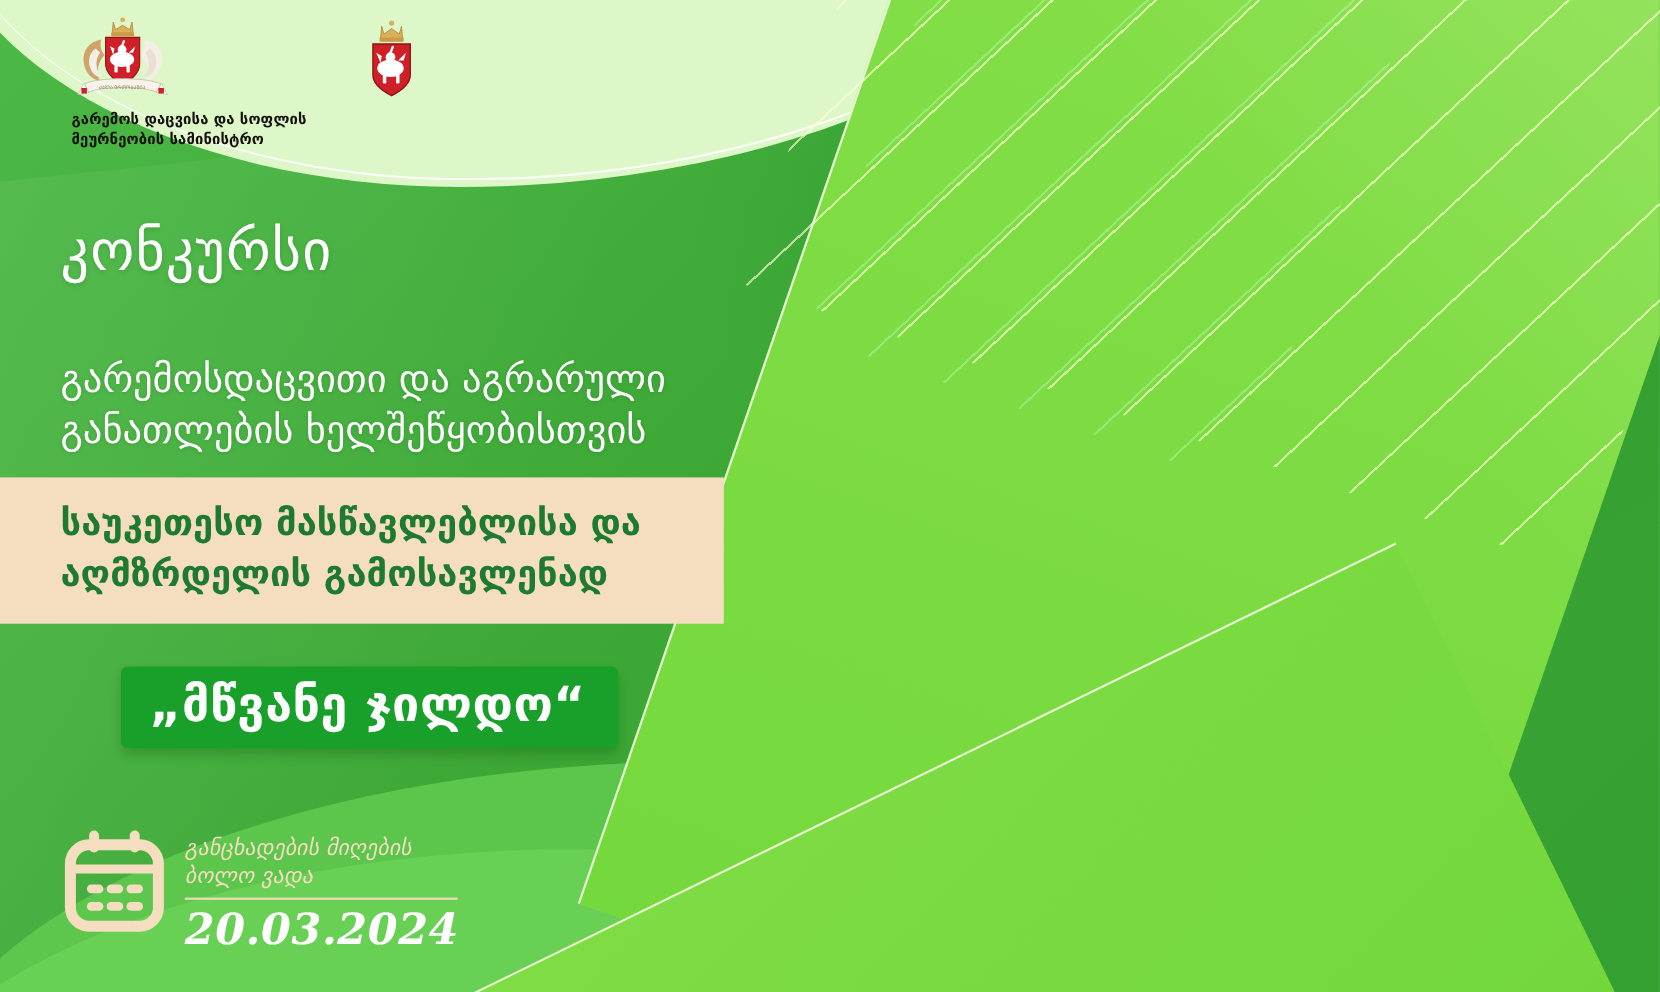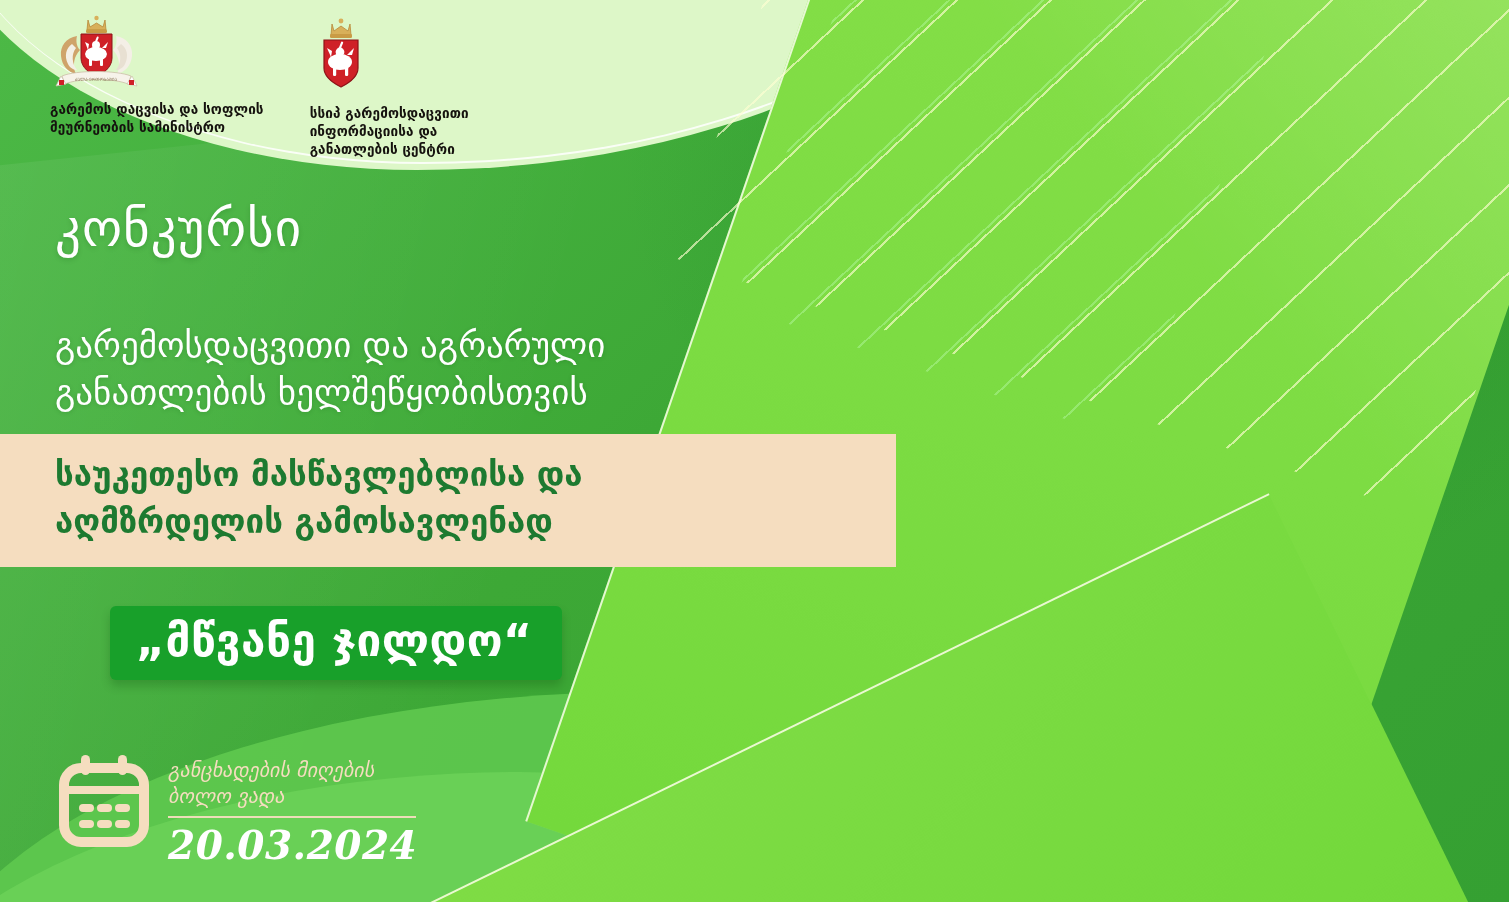--- a/index.html
+++ b/index.html
@@ -210,21 +210,21 @@
   .t-buckle{position:absolute;left:238px;top:286px;width:17px;height:19px;border:3px solid #efefe7;border-radius:50%;}
   .t-skirt{position:absolute;left:204px;top:300px;width:90px;height:118px;background:#ef9434;border-radius:4px 4px 40% 30%;}
   .t-skirt-sh{position:absolute;left:246px;top:300px;width:48px;height:118px;background:#e0812a;border-radius:0 4px 40% 20%;}
   .pointer{
     position:absolute;left:300px;top:170px;width:9px;height:128px;
     background:linear-gradient(180deg,#e9cf9d,#d8b87f);
     border-radius:4px;transform:rotate(22deg);transform-origin:top center;
   }
 
   
-  .logos{position:absolute;left:50px;top:14px;display:flex;gap:46px;align-items:flex-start;}
+  .logos{position:absolute;left:65px;top:14px;display:flex;gap:46px;align-items:flex-start;}
   .logo-block{display:flex;flex-direction:column;align-items:flex-start;}
   .logo-mark{display:block;}
   .logo-text{
     margin-top:6px;
     font-size:13.5px;line-height:1.35;font-weight:bold;
     color:#15120e;letter-spacing:.1px;
     white-space:pre-line;
   }
   .logo-block.b1{margin-top:0px;}
   .logo-block.b2{margin-top:2px;}
@@ -237,21 +237,21 @@
     text-shadow:0 2px 5px rgba(0,70,0,.18);
   }
   .subhead{
     position:absolute;left:55px;top:322px;
     font-size:35px;line-height:1.34;color:#ffffff;
     text-shadow:0 1px 4px rgba(0,70,0,.18);
     white-space:pre-line;
   }
 
   .beige-bar{
-    position:absolute;left:0;top:434px;width:896px;height:133px;
+    position:absolute;left:0;top:434px;width:658px;height:133px;
     background:#f5ddbf;
   }
   .beige-bar .bb-text{
     position:absolute;left:55px;top:18px;
     font-size:33px;line-height:1.42;font-weight:bold;color:#1d7a30;
     white-space:pre-line;
   }
 
   .pill{
     position:absolute;left:110px;top:606px;
@@ -450,23 +450,20 @@
         <g fill="#ffffff">
           <ellipse cx="30" cy="46" rx="12" ry="8"></ellipse>
           <path d="M21 41 L17 32 L22 35 Z"></path>
           <path d="M37 39 L44 32 L42 39 Z"></path>
           <circle cx="30" cy="36" r="4.4"></circle>
           <rect x="23" y="51" width="3.2" height="9" rx="1.2"></rect>
           <rect x="35" y="51" width="3.2" height="9" rx="1.2"></rect>
           <rect x="28" y="25" width="2.2" height="18" rx="1" transform="rotate(22 29 34)"></rect>
         </g>
       </svg>
-      <div class="logo-text">სსიპ გარემოსდაცვითი
-ინფორმაციისა და
-განათლების ცენტრი</div>
     </div>
 
   </div>
 
   <div class="headline">კონკურსი</div>
   <div class="subhead">გარემოსდაცვითი და აგრარული
 განათლების ხელშეწყობისთვის</div>
 
   <div class="beige-bar">
     <div class="bb-text">საუკეთესო მასწავლებლისა და

